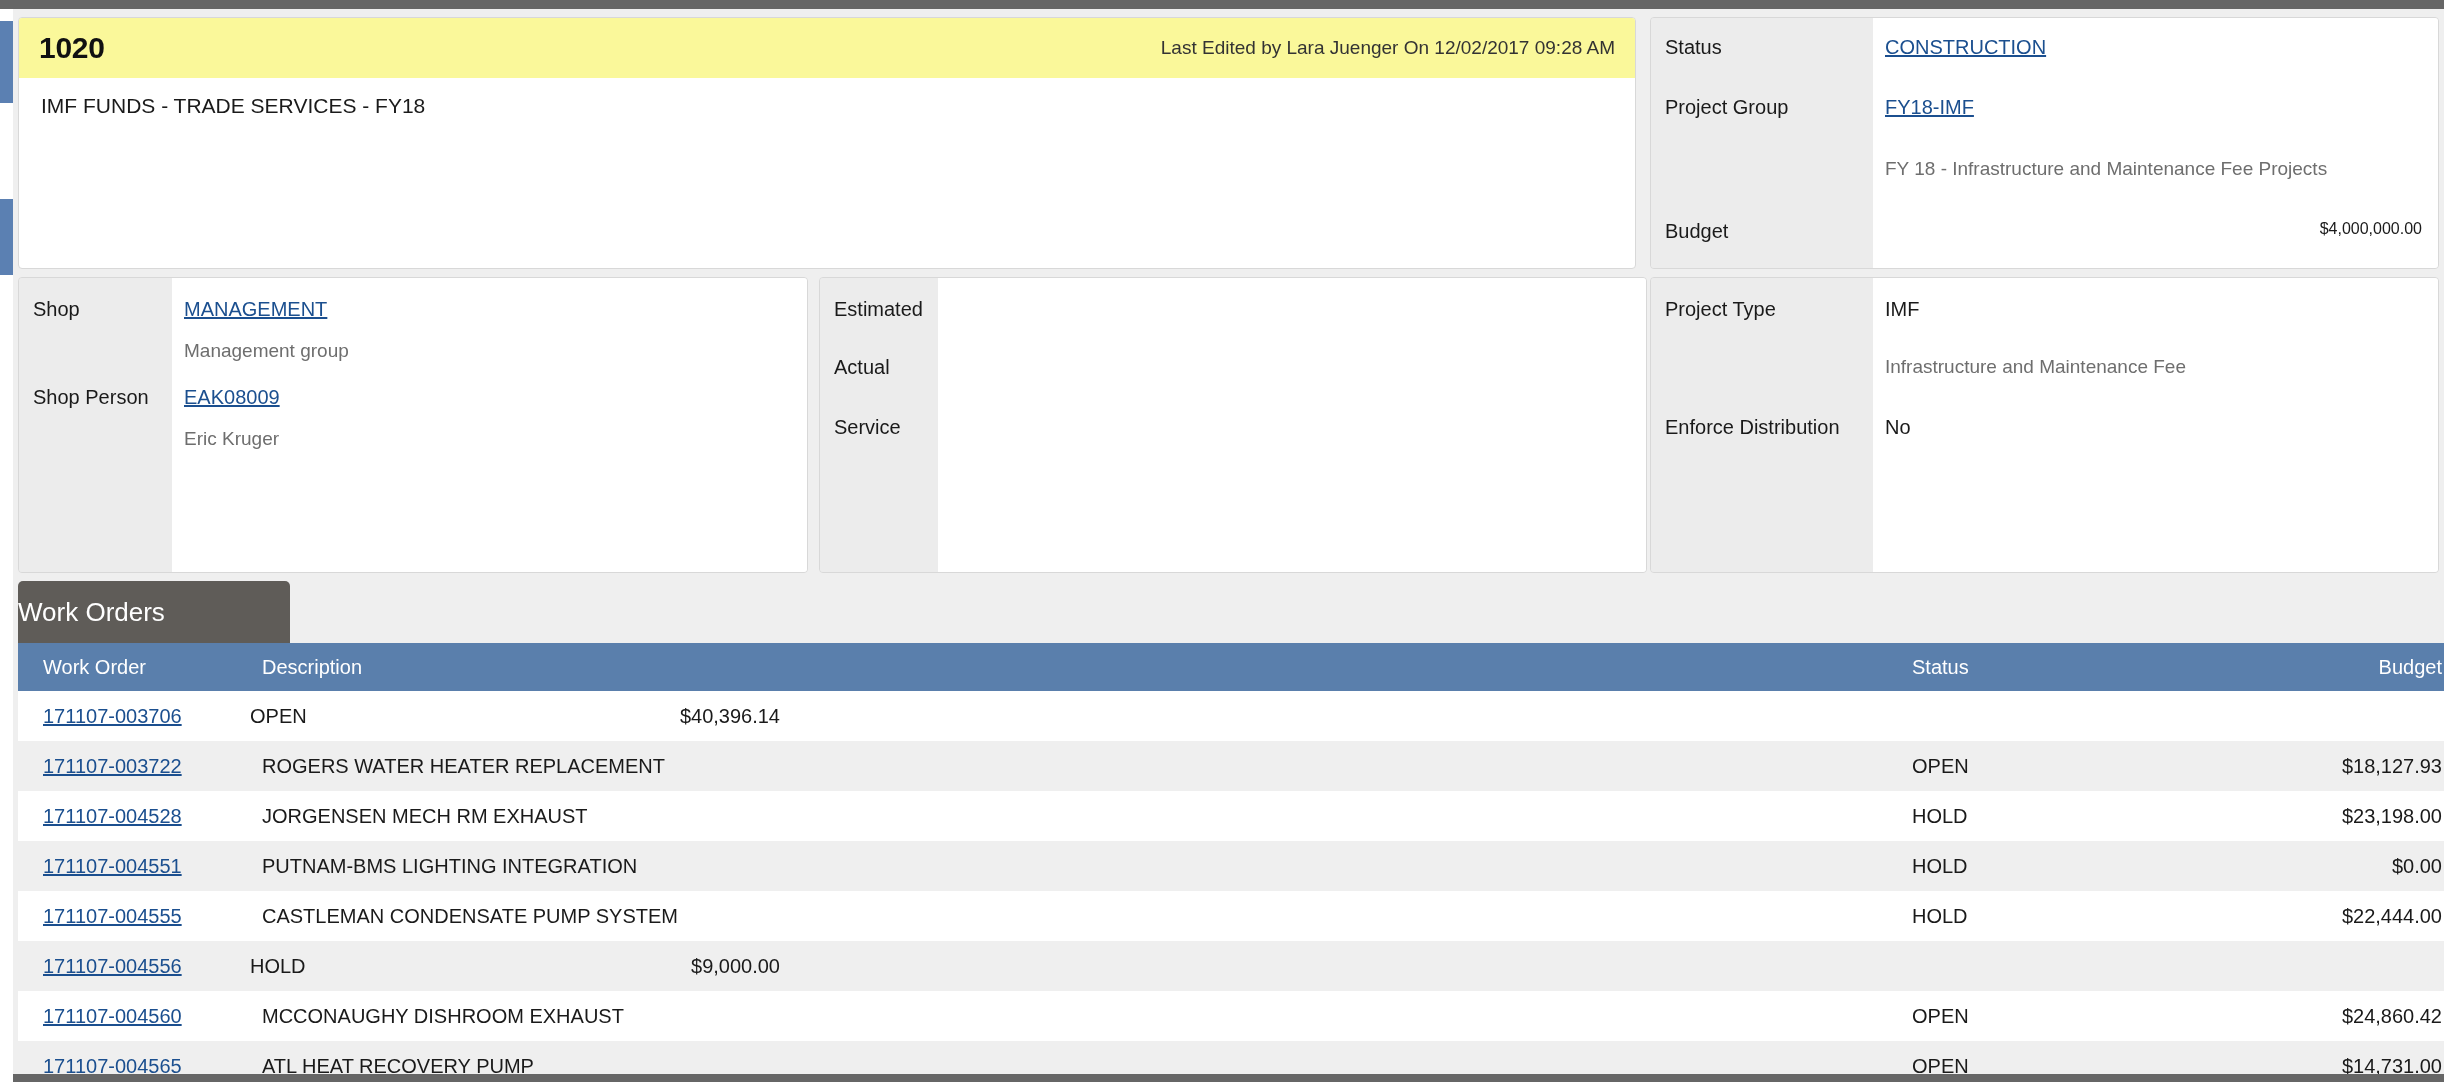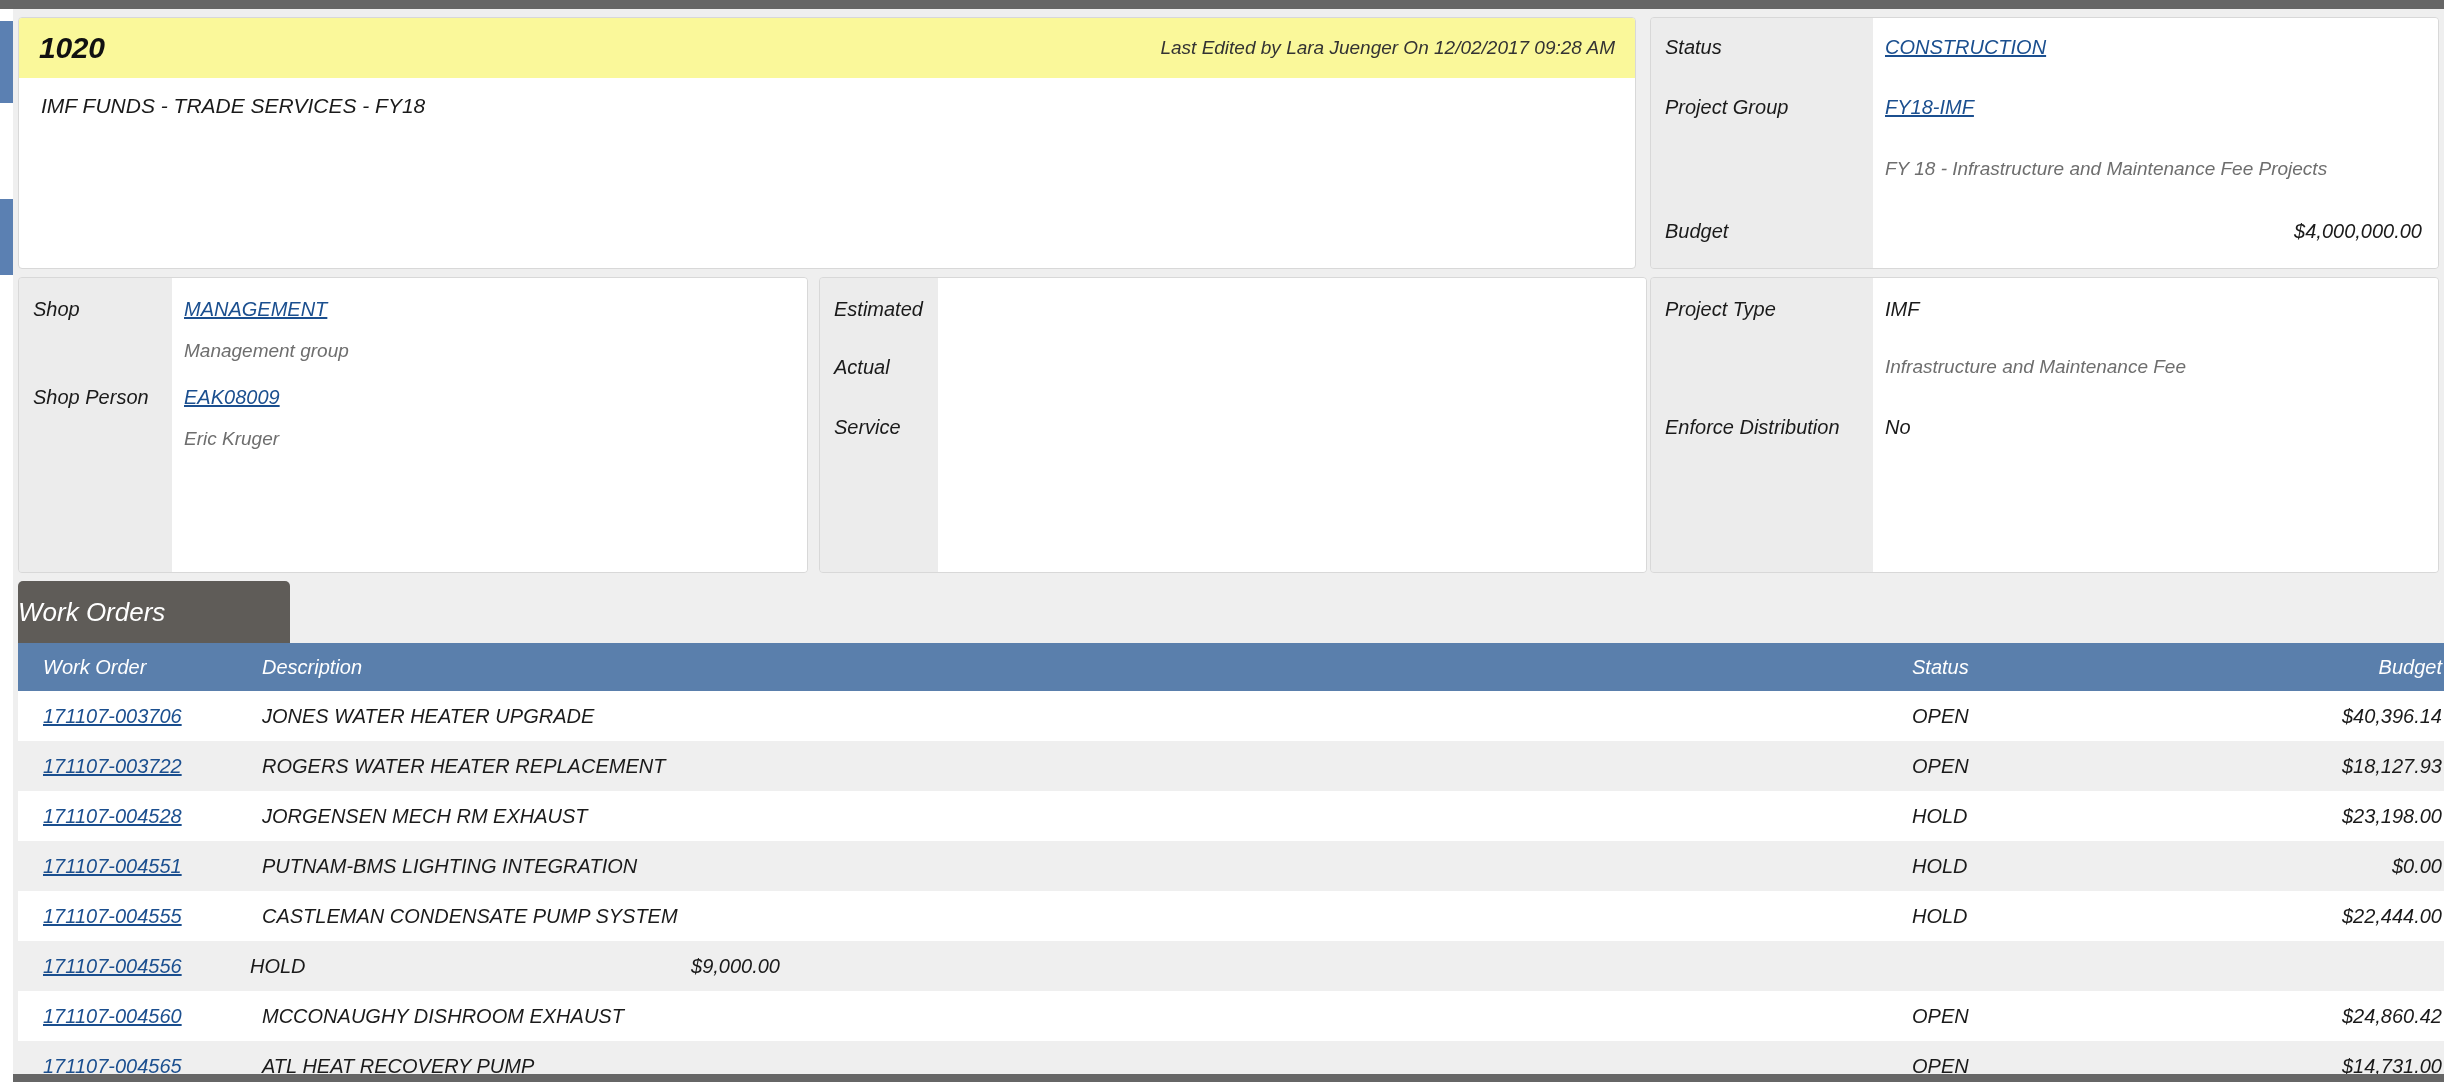--- a/index.html
+++ b/index.html
@@ -10,21 +10,20 @@
     overflow: hidden;
     background: #ffffff;
     font-family: "Liberation Sans", sans-serif;
   }
 
   #app {
     position: relative;
     width: 2236px;
     height: 1082px;
     background: #fdba74;
-    font-style: italic;
   }
 
   
   .top-strip {
     position: absolute;
     top: 0; left: 0;
     width: 2444px;
     height: 9px;
     background: #666666;
   }
@@ -147,21 +146,21 @@
   }
   a.link, .link {
     color: #1b4F8F;
     text-decoration: underline;
     cursor: pointer;
     font-size: 20px;
   }
   .val-right {
     position: absolute;
     right: 16px;
-    font-size: 20px;
+    font-size: 16px;
     color: #1a1a1a;
     white-space: nowrap;
   }
 
   
   .row2 { position: absolute; top: 268px; left: 0; width: 2431px; height: 296px; }
 
   .shop-card {
     position: absolute;
     top: 0; left: 5px;
@@ -360,21 +359,20 @@
       <div class="wo-head">
         <div class="c-wo">Work Order</div>
         <div class="c-desc">Description</div>
         <div class="c-stat">Status</div>
         <div class="c-budg">Budget</div>
       </div>
 
       <div id="wo-body">
           <div class="wo-row odd">
             <div class="c-wo"><span class="wo-link">171107-003706</span></div>
-            <div class="c-desc">JONES WATER HEATER UPGRADE</div>
             <div class="c-stat">OPEN</div>
             <div class="c-budg">$40,396.14</div>
           </div>
           <div class="wo-row even">
             <div class="c-wo"><span class="wo-link">171107-003722</span></div>
             <div class="c-desc">ROGERS WATER HEATER REPLACEMENT</div>
             <div class="c-stat">OPEN</div>
             <div class="c-budg">$18,127.93</div>
           </div>
           <div class="wo-row odd">

